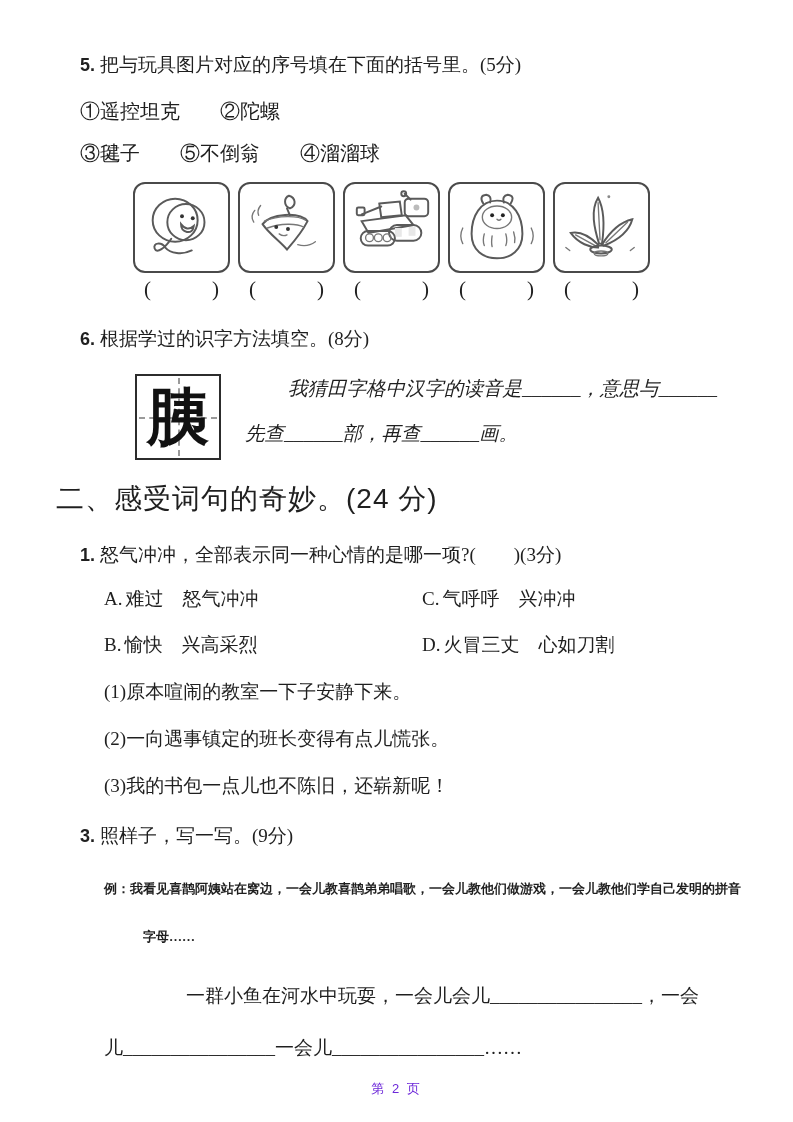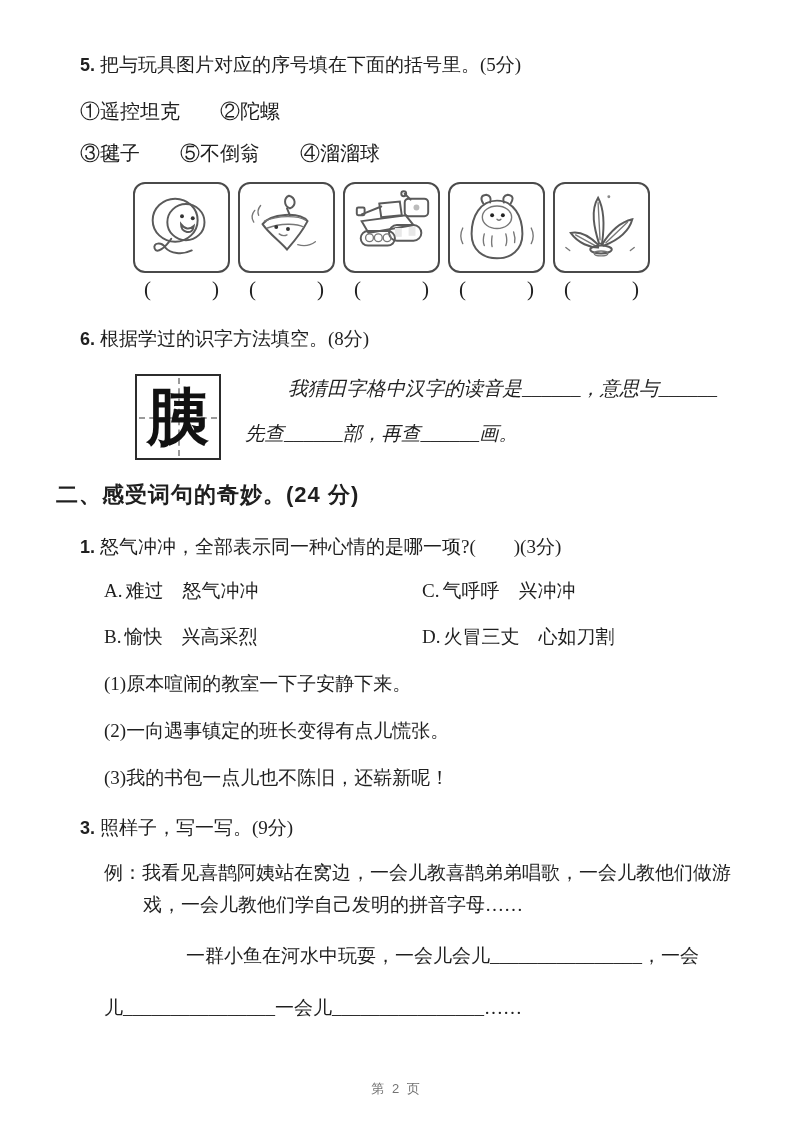--- a/index.html
+++ b/index.html
@@ -31,34 +31,34 @@
   .q6-body { display:flex; margin:14px 0 0 55px; }
   .tian-box { width:86px; height:86px; border:2px solid #2c2c2c; position:relative; flex:none; margin-top:8px; background:#fff; }
   .tian-h { position:absolute; left:2px; right:2px; top:50%; border-top:2px dashed #9a9a9a; }
   .tian-v { position:absolute; top:2px; bottom:2px; left:50%; border-left:2px dashed #9a9a9a; }
   .tian-char { position:absolute; inset:0; display:flex; align-items:center; justify-content:center;
     font-size:62px; font-weight:bold; color:#111; }
   .q6-text { margin-left:24px; line-height:45px; font-size:19.5px;font-style:italic; }
   .q6-text .indent { text-indent:2.2em; }
   
   .section-heading {
-    margin:20px 0 0 -24px; font-weight:bold; font-size:22px;
+    margin:20px 0 0 -24px; font-weight:normal; font-size:28px;
     font-family:"Liberation Sans","DejaVu Sans",sans-serif; letter-spacing:1px;
   }
   .sub-q { margin-top:24px; }
   .options-grid { display:grid; grid-template-columns:318px auto; row-gap:20px; margin:18px 0 0 24px; }
   .opt-label { margin-right:3px; }
   .sentences { margin-left:24px; }
   .sentences div { margin-top:21px; line-height:26px; }
-  .example { margin:16px 0 0 24px; width:648px; line-height:32px; padding-left:39px; text-indent:-39px; font-size:19px; }
+  .example { margin:16px 0 0 24px; width:648px; line-height:48px; padding-left:39px; text-indent:-39px; font-size:13px;font-weight:bold; }
   .fill1 { margin:22px 0 0 106px; line-height:26px; }
   .fill2 { margin:26px 0 0 24px; line-height:26px; }
   .footer {
     position:absolute; bottom:24px; left:0; right:0; text-align:center;
-    font-size:13px; font-family:"Liberation Sans","DejaVu Sans",sans-serif; color:#737373; letter-spacing:2px;
+    font-size:13px; font-family:"Liberation Sans","DejaVu Sans",sans-serif; color:#6d28d9; letter-spacing:2px;
   }
   svg .ln { fill:none; stroke:#5a5a5a; stroke-width:2; stroke-linecap:round; }
   svg .ln-thin { fill:none; stroke:#777; stroke-width:1.4; stroke-linecap:round; }
 </style>
 </head>
 <body>
 
 <div class="page">
 
   <div class="q-title">

